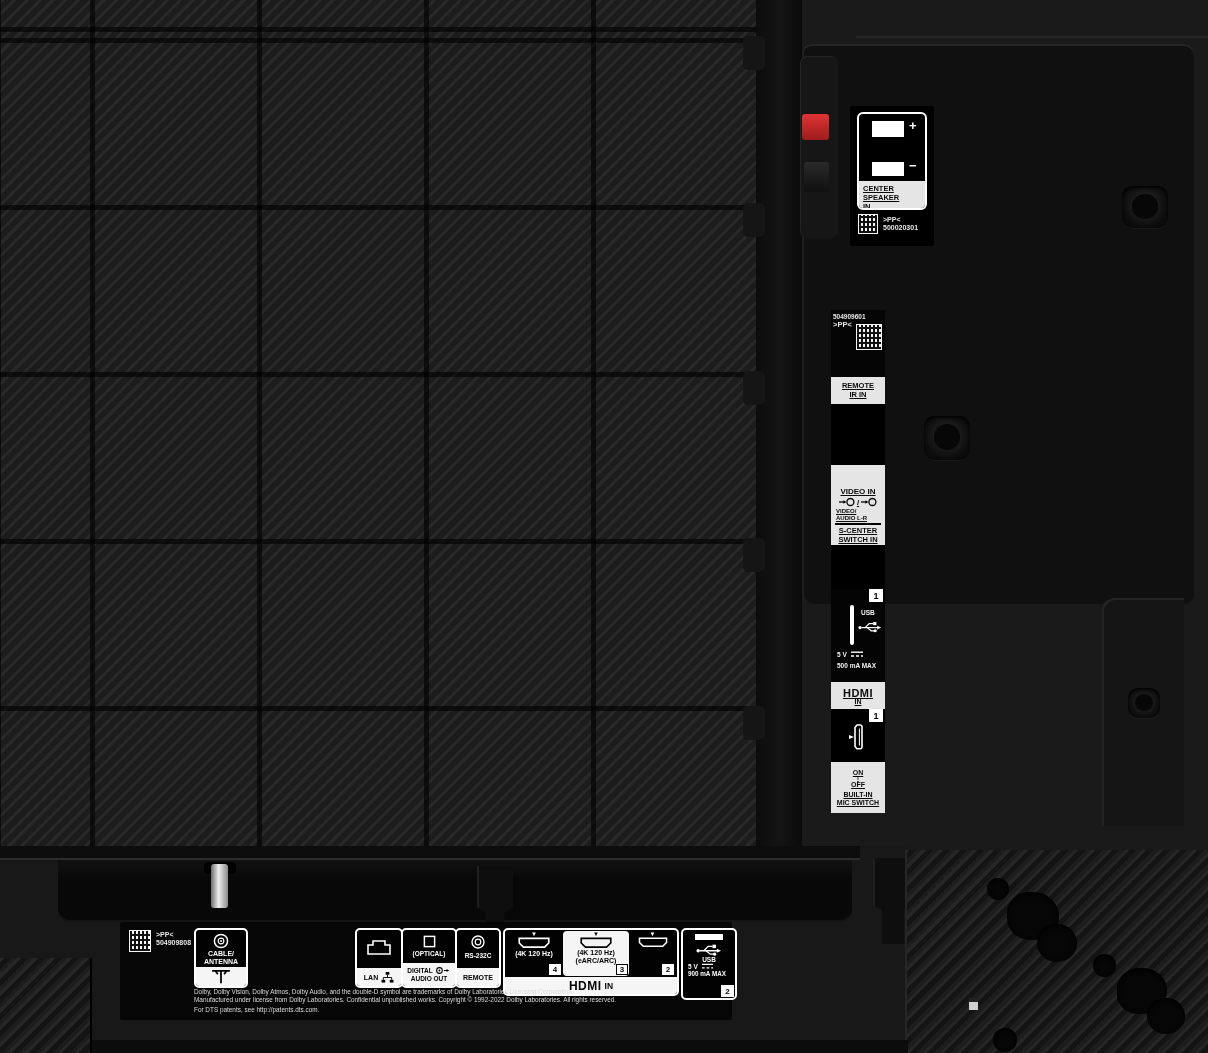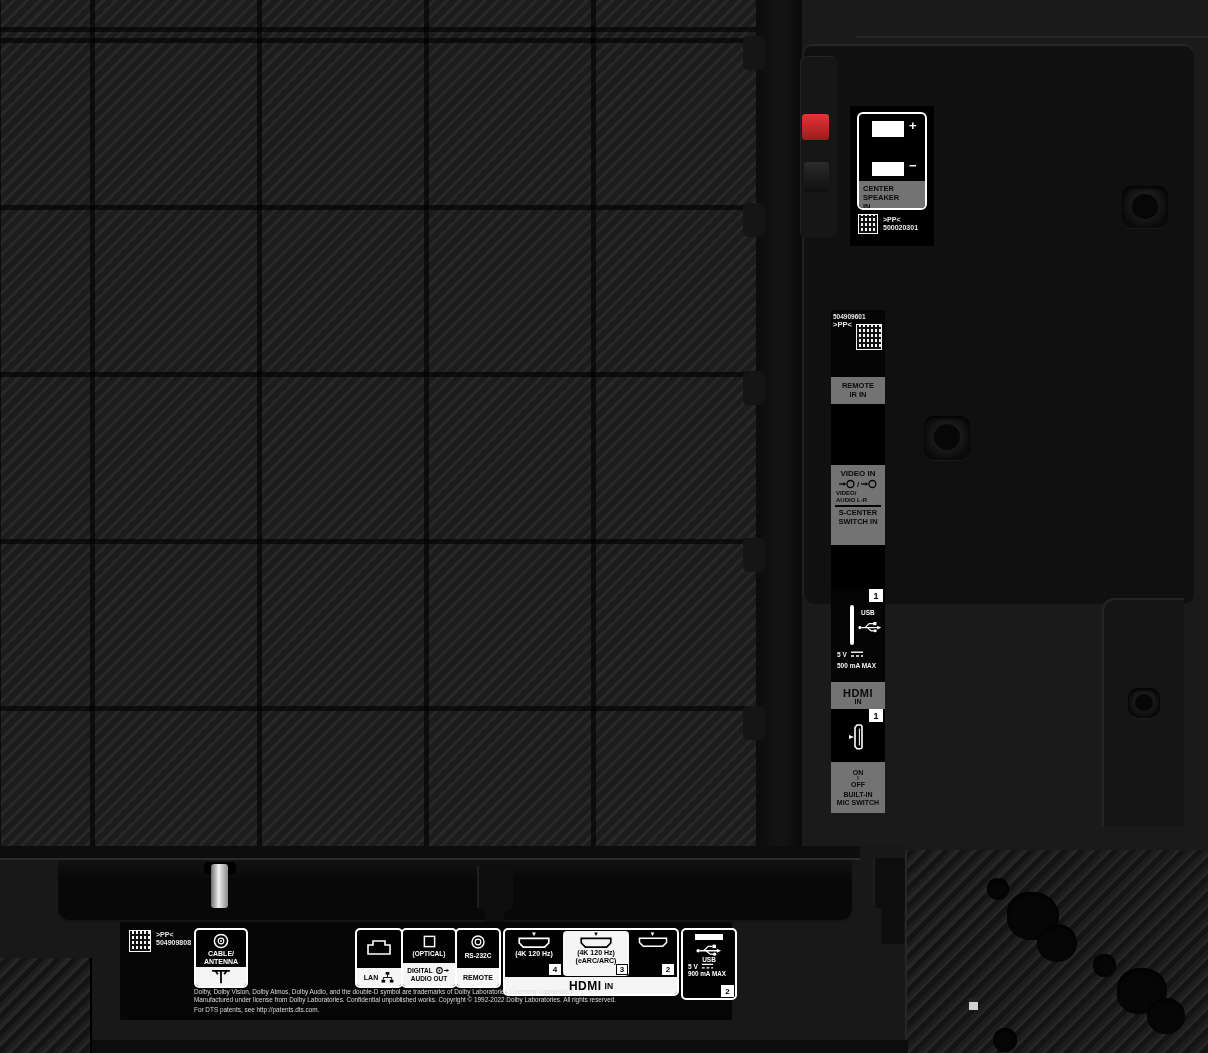--- a/index.html
+++ b/index.html
@@ -19,21 +19,21 @@
     background: repeating-linear-gradient(135deg,#262626 0 3px,#141414 3px 8px,#1d1d1d 8px 12px);
   }
   .hole{position:absolute;background:#060606;border-radius:50%;box-shadow:inset 0 2px 4px #000;}
 
   .screw{position:absolute;border-radius:10px;
     background:radial-gradient(circle at 50% 45%, #1c1c1c 0 34%, #0b0b0b 72%);
     box-shadow: inset 0 2px 3px rgba(0,0,0,.85), 0 1px 0 rgba(255,255,255,.04);}
   .screw .pit{margin:18% auto;width:58%;height:58%;border-radius:50%;background:#070707;}
 
   
-  .wlabel{background:#737373;color:#0a0a0a;}
+  .wlabel{background:#e5e5e5;color:#0a0a0a;text-decoration:underline;}
   .blabel{background:#050505;color:#f2f2f2;}
   .badge{position:absolute;background:#fff;color:#000;font-weight:bold;font-size:9px;
          width:14px;height:13px;display:flex;align-items:center;justify-content:center;}
   .qr{position:absolute;background:#f5f5f5;overflow:hidden;}
   .qr:before{content:"";position:absolute;inset:1px;
     background:
       repeating-linear-gradient(0deg,#111 0 2px,transparent 2px 5px),
       repeating-linear-gradient(90deg,#111 0 2px,transparent 2px 4px);
     }
   .tinytxt{font-size:7px;font-weight:bold;line-height:8px;color:#e8e8e8;}
@@ -108,21 +108,21 @@
       <div class="tinytxt" style="font-size:7.5px;">&gt;PP&lt;</div>
       <div class="qr" style="right:3px;top:14px;width:26px;height:26px;"></div>
     </div>
 
     <div class="col-sec wlabel ctr" style="height:27px;justify-content:center;font-size:7.5px;font-weight:800;line-height:8.5px;">
       <div>REMOTE</div>
       <div>IR IN</div>
     </div>
     <div class="col-sec" style="height:61px;background:#000;"></div>
 
-    <div class="col-sec wlabel ctr" style="height:80px;padding-top:4px;box-sizing:border-box;">
+    <div class="col-sec wlabel ctr" style="height:80px;padding-top:22px;box-sizing:border-box;">
       <div style="font-size:8px;font-weight:900;">VIDEO IN</div>
       <div style="display:flex;align-items:center;gap:2px;margin-top:1px;">
         <svg width="16" height="10" viewBox="0 0 16 10">
             <circle cx="11.4" cy="5" r="3.5" fill="none" stroke="#000" stroke-width="1.3"></circle>
             <path d="M0 5 H6" stroke="#000" stroke-width="1.3"></path>
             <path d="M4.4 3.2 L7.4 5 L4.4 6.8 Z" fill="#000"></path>
           </svg>
         <span style="font-size:8px;font-weight:bold;">/</span>
         <svg width="16" height="10" viewBox="0 0 16 10">
             <circle cx="11.4" cy="5" r="3.5" fill="none" stroke="#000" stroke-width="1.3"></circle>

